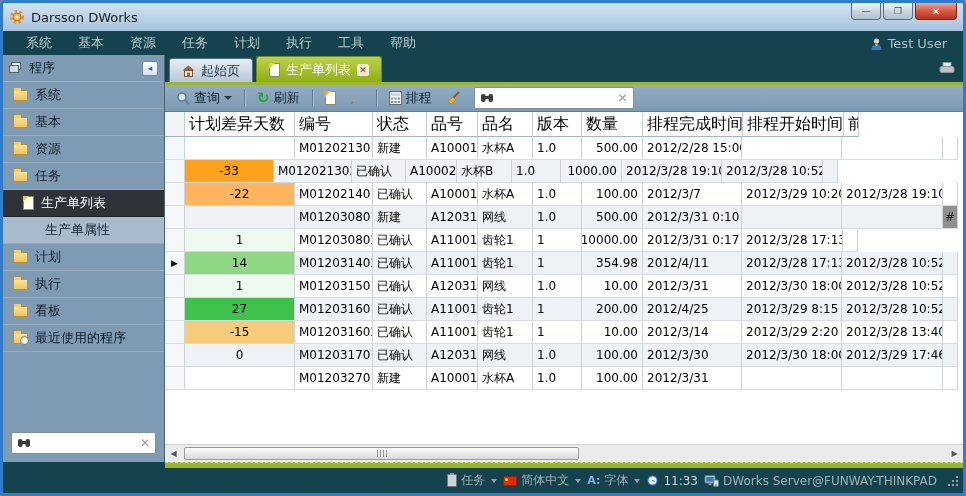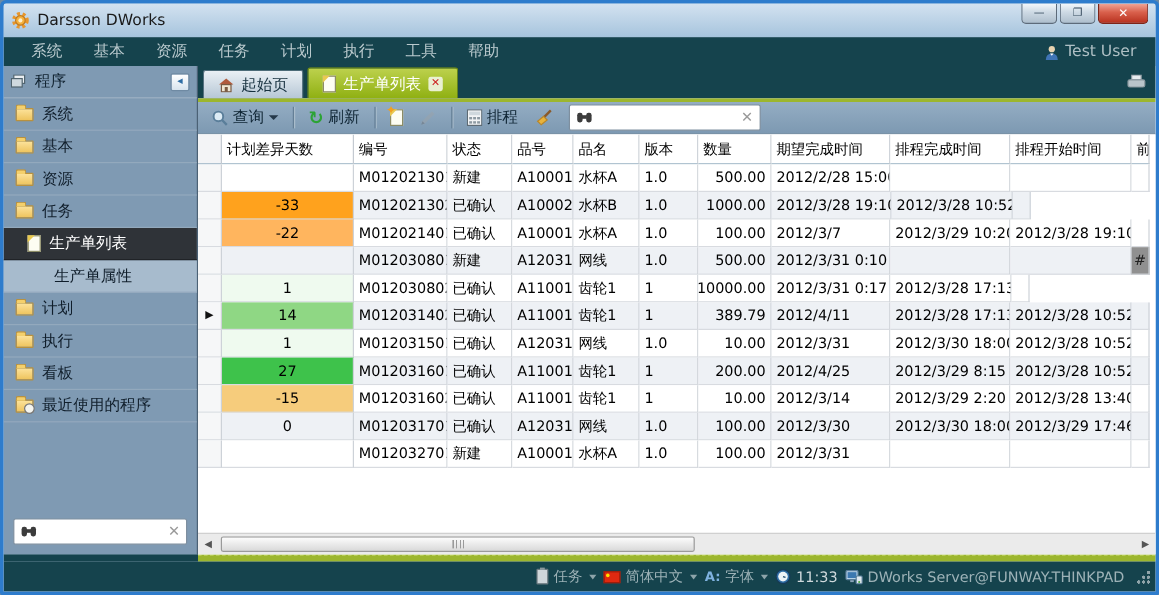--- a/index.html
+++ b/index.html
@@ -78,21 +78,21 @@
   .tsep{ width:1px; height:18px; background:#647f96; box-shadow:1px 0 0 #a9bccb; margin:0 3px; }
   .tool-search{ width:160px; height:22px; background:#fff; border:1px solid #7e8f9f; border-radius:2px;
                 display:flex; align-items:center; padding:0 5px; margin-left:4px; }
   .tool-search input{ flex:1; border:none; outline:none; font-size:12px; min-width:0; background:transparent; }
   .refresh-glyph{ color:#2ca335; font-size:15px; font-weight:bold; line-height:14px; }
   .star{ color:#f0a020; font-size:10px; position:absolute; left:-4px; top:-5px; }
 
   
   .grid-wrap{ flex:1 1 auto; position:relative; overflow:hidden; background:#fff; }
   .grid-header{ display:flex; height:25px; }
-  .h-cell{ border-right:1px solid #c4cad1; border-bottom:1px solid #9fb6c6; background:#fff; font-size:12px;
+  .h-cell{ border-right:1px solid #c4cad1; border-bottom:1px solid #9fb6c6; background:#fff; font-size:16px;
            color:#000; display:flex; align-items:center; padding:0 4px; white-space:nowrap; overflow:hidden; flex:0 0 auto; }
   .h-cell.gutter{ background:#f3f4f6; }
   .grid-row{ display:flex; height:23px; }
   .grid-row.alt .cell{ background:#eef1f5; }
   .cell{ border-right:1px solid #cdd2d8; border-bottom:1px solid #d8dbe0; font-size:12px; color:#000;
          display:flex; align-items:center; padding:0 4px; white-space:nowrap; overflow:hidden; background:#fff; flex:0 0 auto; }
   .cell.gutter{ background:#f6f7f8 !important; justify-content:center; padding:0; }
   .cell.al-right{ justify-content:flex-end; }
   .cell.al-center{ justify-content:center; }
   .cell.c-orange{ background:#ffa21d !important; }
@@ -324,21 +324,20 @@
       <div class="grid-wrap">
         <div class="grid-header" id="grid-header">
             <div class="h-cell gutter" style="width: 20px;"></div>
             <div class="h-cell" style="width: 110px;">计划差异天数</div>
             <div class="h-cell" style="width: 78px;">编号</div>
             <div class="h-cell" style="width: 54px;">状态</div>
             <div class="h-cell" style="width: 51px;">品号</div>
             <div class="h-cell" style="width: 55px;">品名</div>
             <div class="h-cell" style="width: 49px;">版本</div>
             <div class="h-cell" style="width: 61px;">数量</div>
-            <div class="h-cell" style="width: 99px;">期望完成时间</div>
             <div class="h-cell" style="width: 100px;">排程完成时间</div>
             <div class="h-cell" style="width: 101px;">排程开始时间</div>
             <div class="h-cell" style="width: 15px;">前</div>
           </div>
         <div id="grid-body">
             <div class="grid-row">
               <div class="cell gutter" style="width: 20px;"></div>
               <div class="cell al-center" style="width: 110px;"></div>
               <div class="cell" style="width: 78px;">M012021301</div>
               <div class="cell" style="width: 54px;">新建</div>
@@ -346,21 +345,21 @@
               <div class="cell" style="width: 55px;">水杯A</div>
               <div class="cell" style="width: 49px;">1.0</div>
               <div class="cell al-right" style="width: 61px;">500.00</div>
               <div class="cell" style="width: 99px;">2012/2/28 15:00</div>
               <div class="cell" style="width: 100px;"></div>
               <div class="cell" style="width: 101px;"></div>
               <div class="cell al-center" style="width: 15px;"></div>
             </div>
             <div class="grid-row alt">
               <div class="cell gutter" style="width: 20px;"></div>
-              <div class="cell al-center c-orange" style="width: 110px;">-33</div>
+              <div class="cell al-center c-orange" style="width: 89px;">-33</div>
               <div class="cell" style="width: 78px;">M012021302</div>
               <div class="cell" style="width: 54px;">已确认</div>
               <div class="cell" style="width: 51px;">A10002</div>
               <div class="cell" style="width: 55px; text-align: right;">水杯B</div>
               <div class="cell" style="width: 49px;">1.0</div>
               <div class="cell al-right" style="width: 61px;">1000.00</div>
               <div class="cell" style="width: 100px;">2012/3/28 19:10</div>
               <div class="cell" style="width: 101px;">2012/3/28 10:52</div>
               <div class="cell al-center" style="width: 15px;"></div>
             </div>
@@ -408,21 +407,21 @@
             <div class="grid-row alt">
               <div class="cell gutter" style="width: 20px;">
                 <span class="row-arrow">▶</span>
               </div>
               <div class="cell al-center c-green2" style="width: 110px;">14</div>
               <div class="cell" style="width: 78px;">M012031402</div>
               <div class="cell" style="width: 54px;">已确认</div>
               <div class="cell" style="width: 51px;">A11001</div>
               <div class="cell" style="width: 55px;">齿轮1</div>
               <div class="cell" style="width: 49px;">1</div>
-              <div class="cell al-right" style="width: 61px;">389.79</div>
+              <div class="cell al-right" style="width: 61px;">354.98</div>
               <div class="cell" style="width: 99px;">2012/4/11</div>
               <div class="cell" style="width: 100px;">2012/3/28 17:13</div>
               <div class="cell" style="width: 101px;">2012/3/28 10:52</div>
               <div class="cell al-center" style="width: 15px;"></div>
             </div>
             <div class="grid-row">
               <div class="cell gutter" style="width: 20px;"></div>
               <div class="cell al-center c-green1" style="width: 110px;">1</div>
               <div class="cell" style="width: 78px;">M012031501</div>
               <div class="cell" style="width: 54px;">已确认</div>

